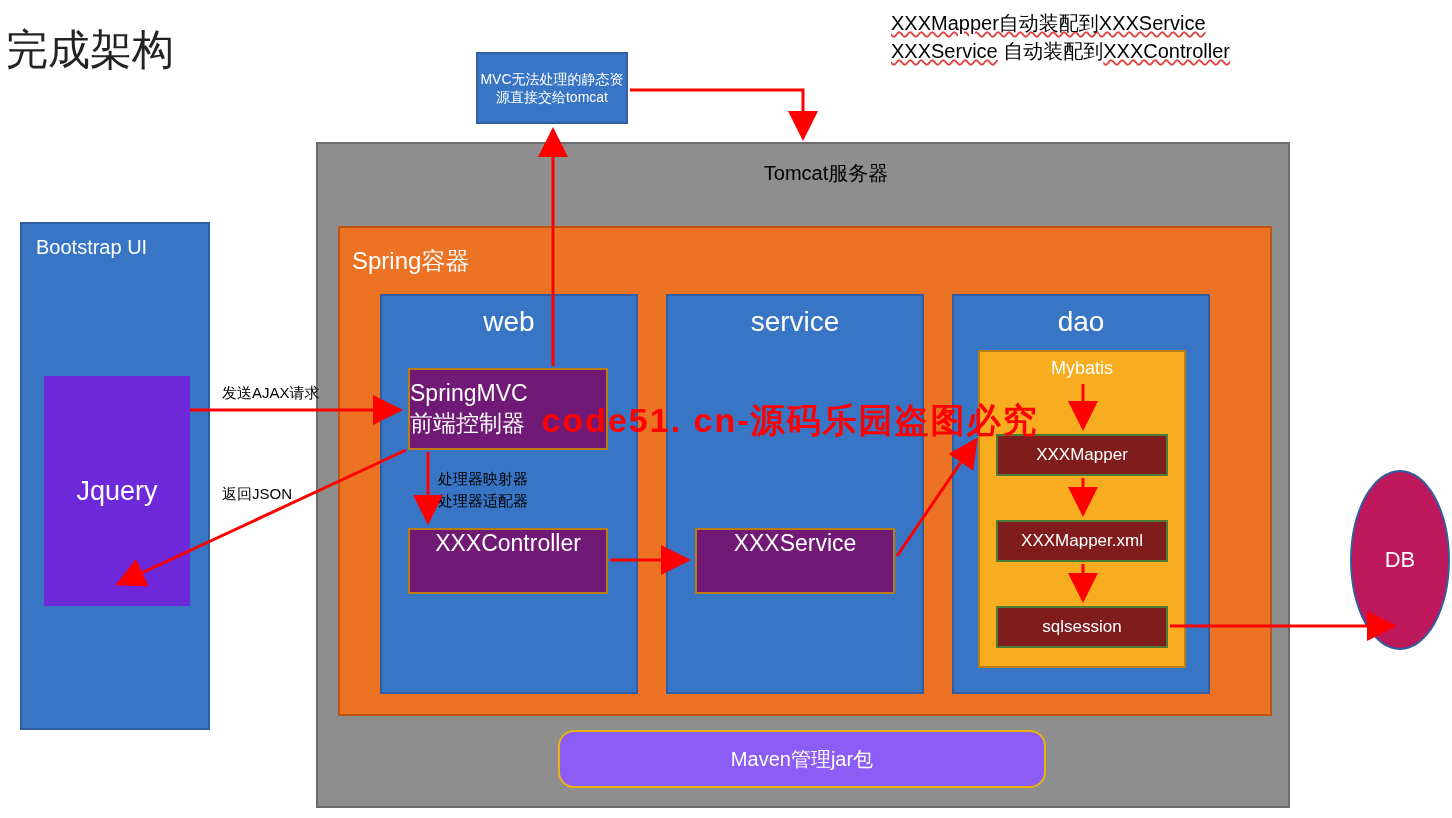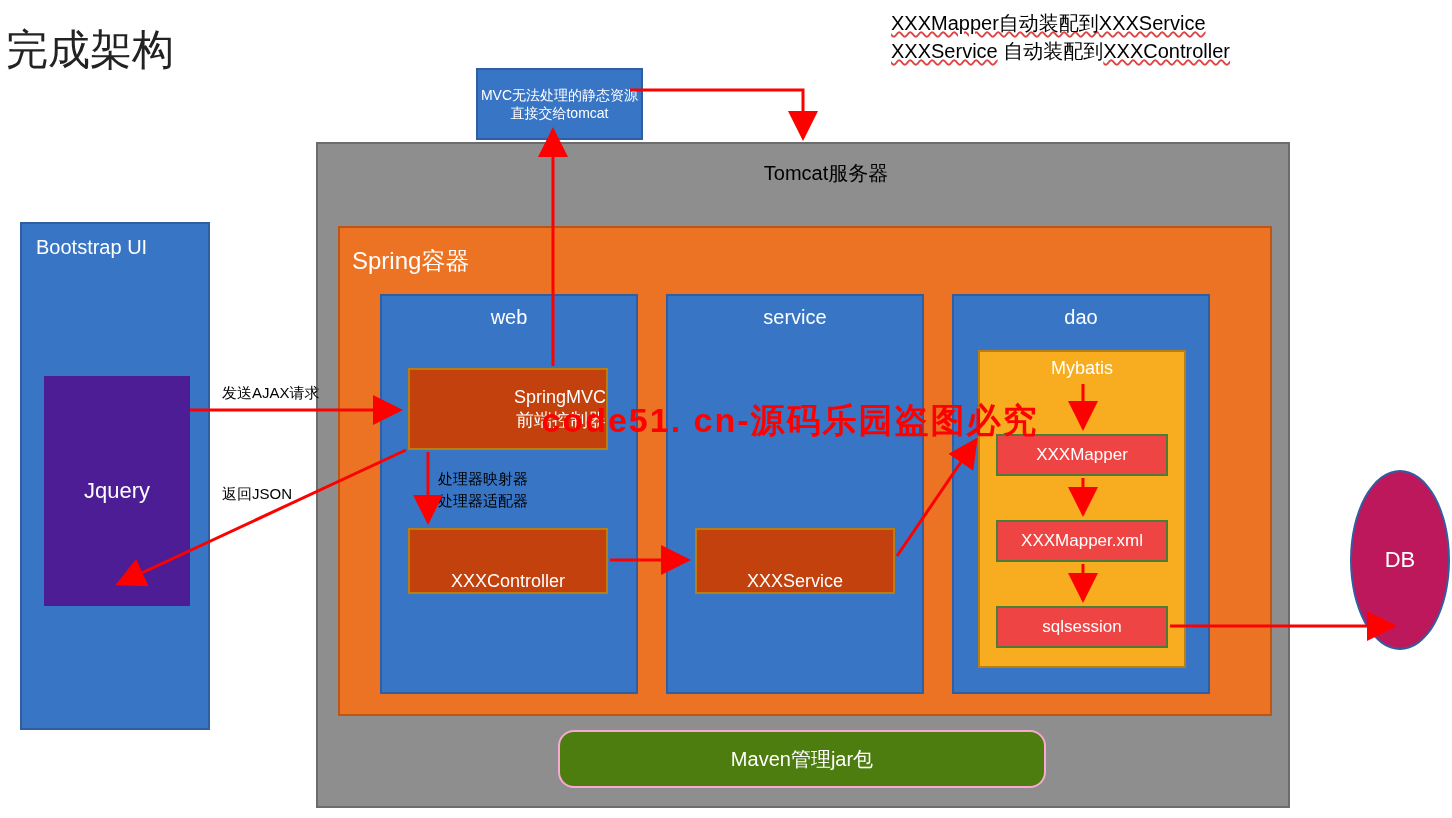--- a/index.html
+++ b/index.html
@@ -2,32 +2,32 @@
 <html><head>
 <meta charset="utf-8">
 <style>
   html,body{margin:0;padding:0;width:1452px;height:818px;background:#fff;font-family:"Microsoft YaHei",Arial,sans-serif;overflow:hidden}
   .abs{position:absolute;box-sizing:border-box}
   .title{font-size:42px;color:#222}
   .note{font-size:20px;color:#000}
   .wavy{text-decoration:underline wavy #d44}
   .box{border:2px solid}
   .bootstrap{background:#3875c4;border-color:#2f5fa0;color:#fff;font-size:20px;padding:12px 14px}
-  .jquery{background:#4c1d95;border-color:#b97e0f;color:#fff;font-size:22px;display:flex;align-items:center;justify-content:center}
+  .jquery{background:#6d28d9;border-color:#b97e0f;color:#fff;font-size:27px;display:flex;align-items:center;justify-content:center}
   .tomcat{background:#8e8e8e;border-color:#6c6c6c}
   .tomcat-h{color:#000;font-size:20px;text-align:center;padding:10px 0}
   .spring{background:#eb7323;border-color:#be5514}
   .spring-h{color:#fff;font-size:24px;padding:17px 14px}
   .layer{background:#3875c4;border-color:#2f5fa0}
-  .layer-h{color:#fff;font-size:20px;text-align:center;padding:8px 0}
-  .yb{background:#c2410c;border:2px solid #b97e0f;color:#fff;font-size:18px;display:flex;align-items:flex-end;justify-content:center;text-align:center}
+  .layer-h{color:#fff;font-size:28px;text-align:center;padding:8px 0}
+  .yb{background:#701a75;border:2px solid #b97e0f;color:#fff;font-size:23px;display:flex;align-items:flex-start;justify-content:center;text-align:center}
   .mybatis{background:#f7ad1f;border:2px solid #b97e0f;color:#fff;font-size:18px;text-align:center;padding-top:6px}
-  .gb{background:#ef4444;border:2px solid #4d7c39;color:#fff;font-size:17px;display:flex;align-items:center;justify-content:center}
+  .gb{background:#7f1d1d;border:2px solid #4d7c39;color:#fff;font-size:17px;display:flex;align-items:center;justify-content:center}
   .info{background:#3875c4;border:2px solid #2f5fa0;color:#fff;font-size:14px;text-align:center;display:flex;align-items:center;justify-content:center;line-height:1.3}
-  .maven{background:#4d7c0f;border:2px solid #f9a8d4;border-radius:16px;color:#fff;font-size:20px;display:flex;align-items:center;justify-content:center}
+  .maven{background:#8b5cf6;border:2px solid #eab308;border-radius:16px;color:#fff;font-size:20px;display:flex;align-items:center;justify-content:center}
   .db{background:#be185d;border:2px solid #2f5fa0;border-radius:50%;color:#fff;font-size:22px;display:flex;align-items:center;justify-content:center}
   .label{font-size:15px;color:#000}
   .watermark{font-size:34px;color:#f00;text-align:center;white-space:nowrap;font-weight:700;letter-spacing:2px}
   svg{position:absolute;left:0;top:0;pointer-events:none}
 </style>
 </head>
 <body>
 
 <div class="abs title" style="left:6px;top:22px"><span>完成架构</span></div>
 
@@ -38,21 +38,21 @@
   <span class="wavy">XXXService</span><span> 自动装配到</span><span class="wavy">XXXController</span>
 </div>
 
 <div class="abs box bootstrap" style="left:20px;top:222px;width:190px;height:508px">
   <span>Bootstrap UI</span>
 </div>
 <div class="abs jquery" style="left:44px;top:376px;width:146px;height:230px">
   <span>Jquery</span>
 </div>
 
-<div class="abs info" style="left:476px;top:68px;width:167px;height:72px">
+<div class="abs info" style="left:476px;top:52px;width:152px;height:72px">
   <span>MVC无法处理的静态资源直接交给tomcat</span>
 </div>
 
 <div class="abs box tomcat" style="left:316px;top:142px;width:974px;height:666px"></div>
 <div class="abs tomcat-h" style="left:316px;top:150px;width:1020px"><span>Tomcat服务器</span></div>
 
 <div class="abs box spring" style="left:338px;top:226px;width:934px;height:490px"></div>
 <div class="abs spring-h" style="left:338px;top:228px;width:934px;text-align:left"><span>Spring容器</span></div>
 
 <div class="abs box layer" style="left:380px;top:294px;width:258px;height:400px"></div>

